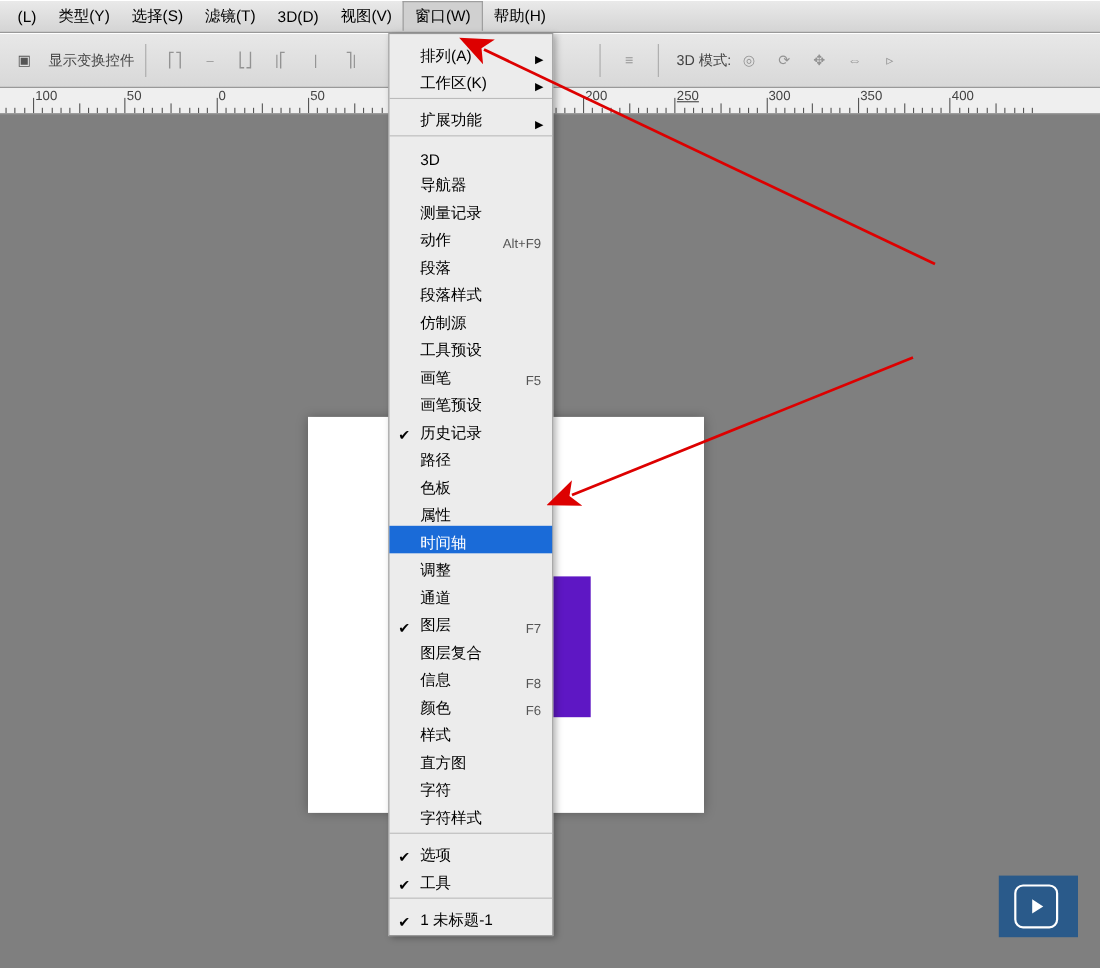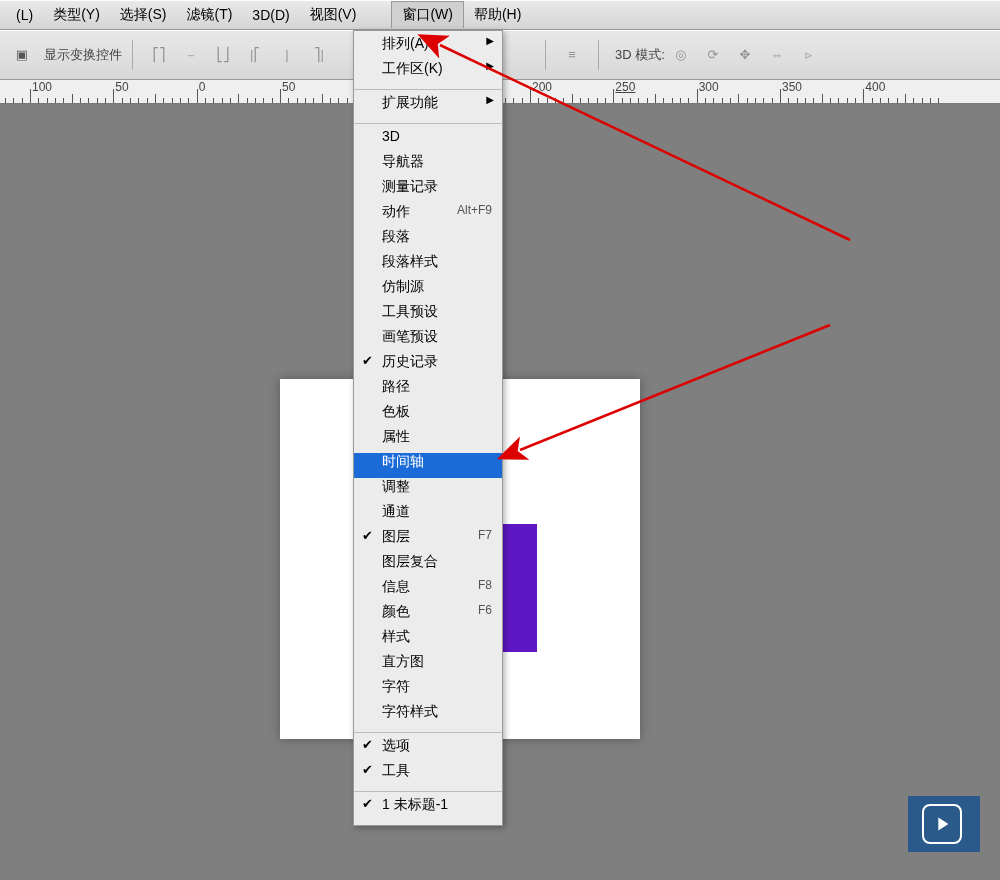--- a/index.html
+++ b/index.html
@@ -1,37 +1,37 @@
 <!DOCTYPE html>
 <html><head>
 <meta charset="utf-8">
 <style>
 * { margin: 0; padding: 0; box-sizing: border-box; font-family: "Microsoft YaHei", sans-serif; }
 body { width: 1000px; height: 880px; overflow: hidden; background: #7f7f7f; position: relative; }
 
 .menubar { height: 30px; background: linear-gradient(#eaeaea,#d4d4d4); border-bottom: 1px solid #999; display:flex; align-items:center; padding-left:6px; font-size:14px; box-shadow: inset 0 1px 0 #fff; }
 .menubar .item { padding: 4px 10px; cursor:default; }
-.menubar .item.active { background:#d0d0d0; border:1px solid #999; border-bottom:none;margin-left:25px; }
+.menubar .item.active { background:#d0d0d0; border:1px solid #999; border-bottom:none; }
 
 .toolbar { height: 50px; background: linear-gradient(#e8e8e8,#d8d8d8); border-bottom:1px solid #999; display:flex; align-items:center; padding-left:6px; font-size:13px; color:#444; box-shadow: inset 0 1px 0 #fff; }
 .toolbar .divider { width:1px; height:30px; background:#aaa; margin:0 10px; }
 .toolbar .icon-btn { width:28px; height:28px; display:flex; align-items:center; justify-content:center; margin:0 2px; color:#555; }
 .toolbar .icon-btn.disabled { opacity:.55; }
 .toolbar .label { margin-left:6px; }
 
 .ruler { height: 24px; background: #efefef; border-bottom:1px solid #7a7a7a; position:relative; font-size:12px; color:#444; overflow:hidden; }
 .ruler .tick { position:absolute; bottom:0; width:1px; background:#555; }
 .ruler .num { position:absolute; top:0; }
 
 .canvas-area { position:relative; width:100%; height:776px; background:#7f7f7f; }
 .document { position:absolute; left:280px; top:275px; width:360px; height:360px; background:#fff; box-shadow:0 0 10px rgba(0,0,0,.3); }
 .shape1 { position:absolute; left:475px; top:420px; width:62px; height:128px; background:#5e17c4; }
 
 .dropdown { position:absolute; left:353px; top:30px; width:150px; background:#ececec; border:1px solid #999; box-shadow:2px 2px 6px rgba(0,0,0,.3); font-size:14px; padding:4px 0; }
-.dropdown .row { display:flex; align-items:flex-start; height:25px; padding:0 10px 0 28px; position:relative; cursor:default; }
+.dropdown .row { display:flex; align-items:flex-end; height:25px; padding:0 10px 0 28px; position:relative; cursor:default; }
 .dropdown .row.highlight { background:#1a6bd8; color:#fff; }
 .dropdown .row .label { flex:1; }
 .dropdown .row .short { font-size:12px; color:#555; }
 .dropdown .row .arrow { position:absolute; right:8px; font-size:10px; }
 .dropdown .row .check { position:absolute; left:8px; font-size:13px; }
 .dropdown hr { border:none; border-top:1px solid #bbb; margin:4px 0; }
 
 .watermark { position:absolute; right:20px; bottom:28px; background:#2a5a8a; color:#fff; display:flex; align-items:center; padding:8px 18px 8px 14px; gap:10px; }
 .watermark .logo { width:40px; height:40px; border:2px solid #fff; border-radius:8px; display:flex; align-items:center; justify-content:center; }
 .watermark .text { display:flex; flex-direction:column; }
@@ -240,20 +240,24 @@
     <div class="row">
       <span class="label">段落样式</span>
     </div>
     <div class="row">
       <span class="label">仿制源</span>
     </div>
     <div class="row">
       <span class="label">工具预设</span>
     </div>
     <div class="row">
+      <span class="label">画笔</span>
+      <span class="short">F5</span>
+    </div>
+    <div class="row">
       <span class="label">画笔预设</span>
     </div>
     <div class="row">
       <span class="check">✔</span>
       <span class="label">历史记录</span>
     </div>
     <div class="row">
       <span class="label">路径</span>
     </div>
     <div class="row">

